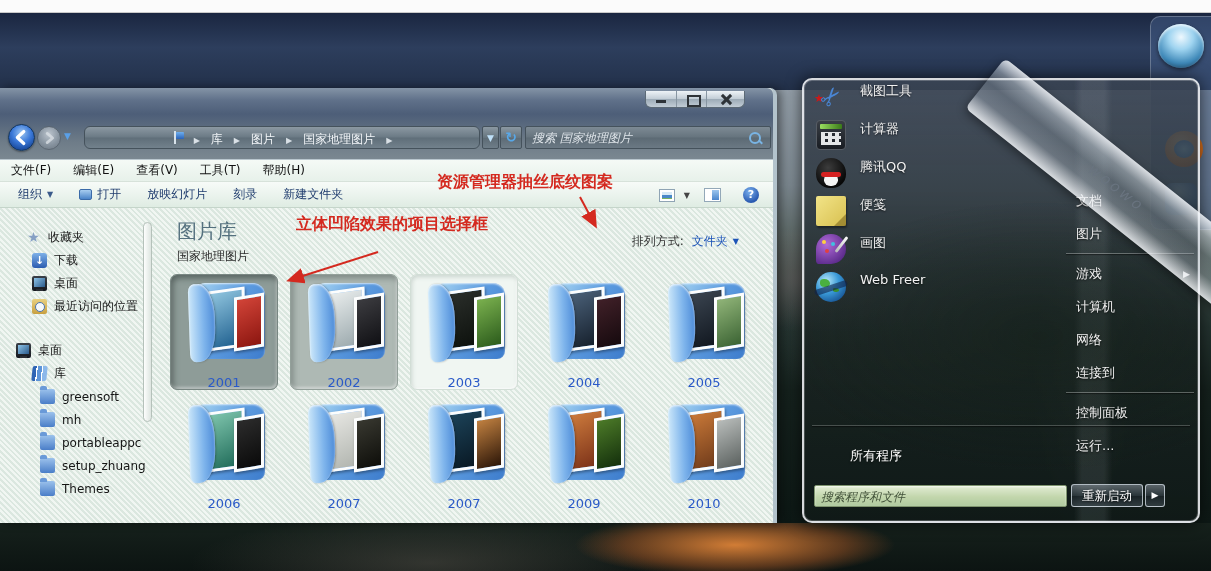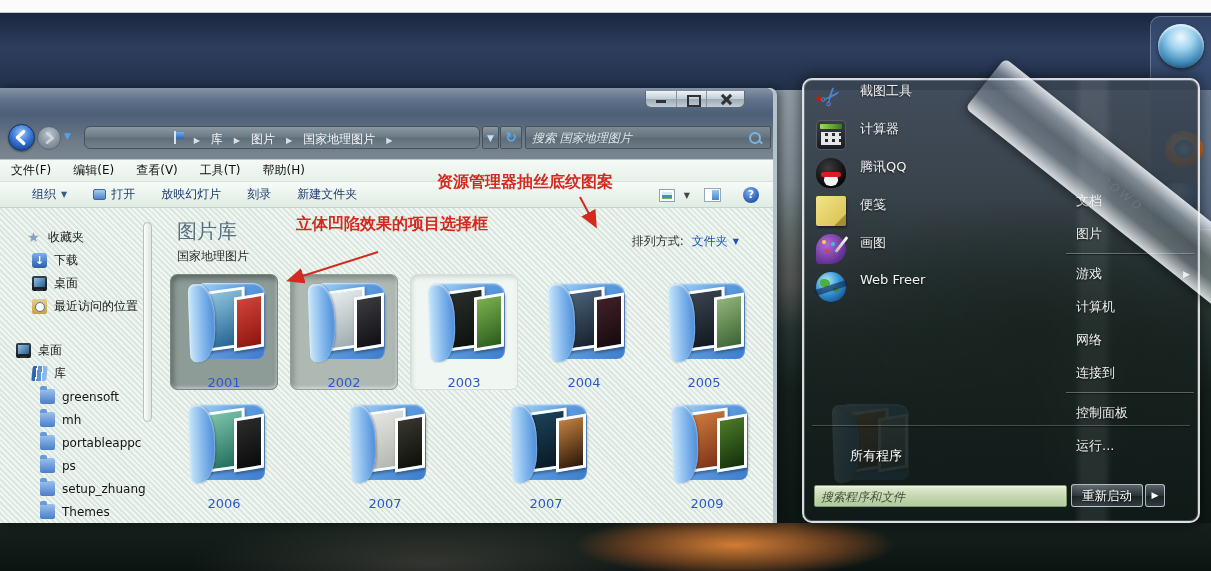--- a/index.html
+++ b/index.html
@@ -80,21 +80,21 @@
   .xsearch input::placeholder{color:#dfe5ea;opacity:1;}
   .mag-icon{position:relative;width:14px;height:14px;margin-right:8px;}
   .mag-icon::before{content:"";position:absolute;left:1px;top:1px;width:8px;height:8px;border:2px solid #79b4e4;border-radius:50%;}
   .mag-icon::after{content:"";position:absolute;left:10px;top:10px;width:5px;height:2px;background:#79b4e4;transform:rotate(45deg);}
 
   .x-menubar{position:absolute;left:0;top:72px;right:0;height:22px;display:flex;align-items:center;
     background:linear-gradient(180deg,#f5faf6,#e7f1ea);border-bottom:1px solid #d7e2da;padding-left:0;}
   .m-item{font-size:12px;color:#111;padding:0 11px;cursor:default;}
 
   .x-toolbar{position:absolute;left:0;top:94px;right:0;height:26px;display:flex;align-items:center;
-    background:linear-gradient(180deg,#f7fbf8,#dfece3);border-bottom:1px solid #c5d5ca;padding-left:32px;}
+    background:linear-gradient(180deg,#f7fbf8,#dfece3);border-bottom:1px solid #c5d5ca;padding-left:18px;}
   .tb-btn{display:flex;align-items:center;font-size:12px;color:#1f3c6e;margin-right:26px;cursor:default;}
   .tb-btn .caret{font-size:8px;color:#3a5a8a;margin-left:5px;}
   .tb-open-icon{display:inline-block;width:13px;height:11px;margin-right:5px;border-radius:2px;
     background:linear-gradient(180deg,#a8cdf0,#4a84c8);border:1px solid #3a6aa8;}
   .tb-right{position:absolute;right:14px;top:0;height:26px;display:flex;align-items:center;}
   .views-icon{width:16px;height:13px;border:1px solid #8fa4b4;background:linear-gradient(180deg,#d8eaf6 0 45%,#4a88c8 45% 72%,#79b262 72%);box-shadow:inset 0 0 0 2px #fff;}
   .views-caret{font-size:8px;color:#444;margin:0 14px 0 9px;}
   .pane-icon{position:relative;width:17px;height:14px;background:#fff;border:1px solid #93a8b8;margin-right:22px;}
   .pane-icon::after{content:"";position:absolute;right:1px;top:1px;bottom:1px;width:45%;background:linear-gradient(180deg,#9cc6ee,#4a86cc);}
   .help-icon{width:16px;height:16px;border-radius:50%;background:radial-gradient(circle at 40% 30%,#7ab0ee,#2a5ab0 70%);
@@ -126,21 +126,21 @@
     background:linear-gradient(90deg,#fdfefd,#dde5e0);border:1px solid #b5c1ba;}
 
   
   .content{position:absolute;left:160px;top:0;right:8px;bottom:0;}
   .lib-title{position:absolute;left:17px;top:10px;font-size:20px;color:#54707e;}
   .lib-sub{position:absolute;left:17px;top:40px;font-size:12px;color:#2b2b2b;}
   .arrange{position:absolute;right:26px;top:25px;font-size:12px;color:#333;display:flex;align-items:center;cursor:default;}
   .arrange .val{color:#1d54b8;margin-left:8px;}
   .arrange .caret{font-size:8px;color:#1d54b8;margin-left:5px;}
   .frow{position:absolute;left:12px;display:flex;}
-  .frow1{top:66px;}.frow2{top:187px;gap:41px;}
+  .frow1{top:66px;}.frow2{top:187px;}
   .fcell{position:relative;width:112px;height:118px;margin-right:8px;cursor:default;}
   .selbox{position:absolute;left:-2px;top:0;width:108px;height:116px;border-radius:7px;}
   .sel-selected-dark{background:#8e9c98;border:1px solid #798783;
     box-shadow:inset 2px 3px 6px rgba(40,50,48,.55),inset -1px -2px 3px rgba(255,255,255,.5);}
   .sel-selected{background:#aeb9b4;border:1px solid #93a09a;
     box-shadow:inset 2px 3px 6px rgba(60,72,68,.45),inset -1px -2px 3px rgba(255,255,255,.55);}
   .sel-hover{background:#f0f6f2;border:1px solid #d2ded6;
     box-shadow:inset 1px 2px 4px rgba(120,140,130,.3),inset -1px -1px 2px #fff;}
   .ficon{position:absolute;left:9px;top:7px;width:92px;height:86px;}
   .f-back{position:absolute;left:16px;top:2px;width:68px;height:76px;border-radius:8px 12px 8px 8px;
@@ -336,24 +336,20 @@
           <div class="sb-item lv4">
             <span class="si si-folder"></span>
             <span>mh</span>
           </div>
           <div class="sb-item lv4">
             <span class="si si-folder"></span>
             <span>portableappc</span>
           </div>
           <div class="sb-item lv4">
             <span class="si si-folder"></span>
-            <span>ps</span>
-          </div>
-          <div class="sb-item lv4">
-            <span class="si si-folder"></span>
             <span>setup_zhuang</span>
           </div>
           <div class="sb-item lv4">
             <span class="si si-folder"></span>
             <span>Themes</span>
           </div>
         </div>
       <div class="sb-scroll"></div>
 
       <div class="content">

